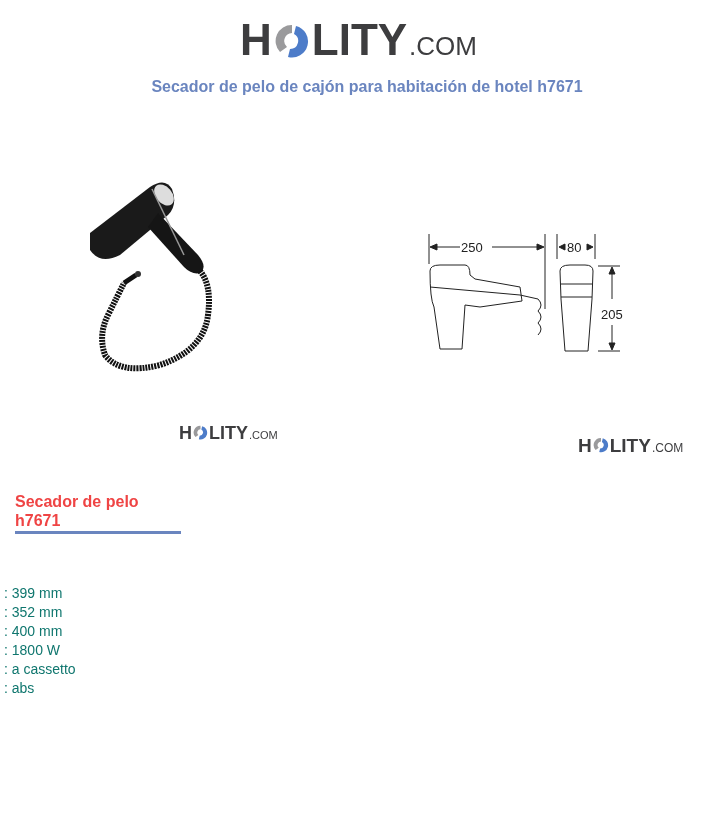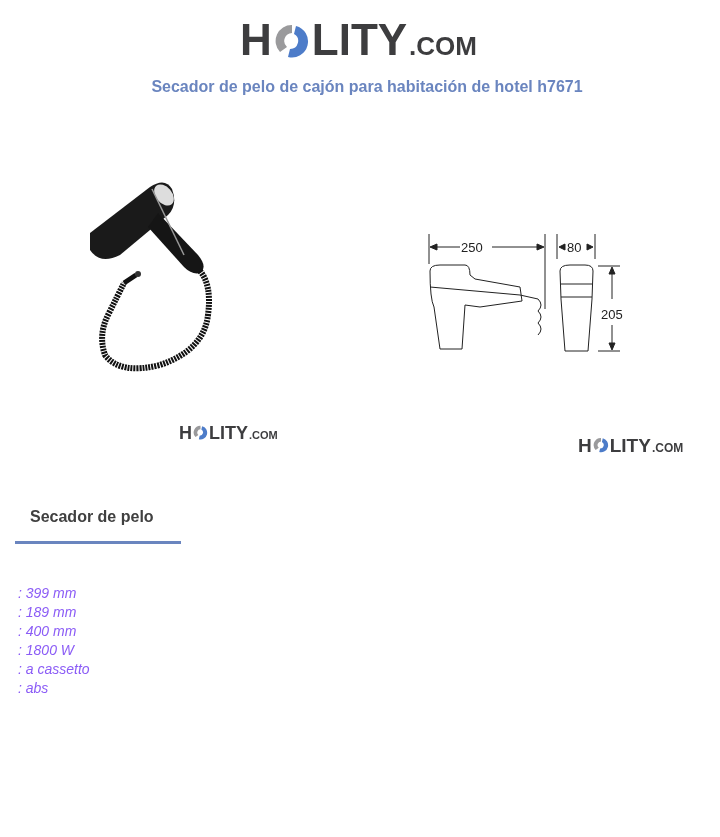--- a/index.html
+++ b/index.html
@@ -1,35 +1,35 @@
 <!DOCTYPE html>
 <html><head>
 <meta charset="utf-8">
 <style>
   html,body{margin:0;padding:0;background:#fff;}
   body{width:720px;height:837px;position:relative;overflow:hidden;font-family:"Liberation Sans",sans-serif;}
   .logo{position:absolute;display:flex;align-items:flex-end;font-family:"Liberation Sans",sans-serif;font-weight:bold;color:#3d3d3f;letter-spacing:0px;}
   .logo .o{display:inline-block;position:relative;border-radius:50%;}
-  .logo .com{font-weight:bold;}
+  .logo .com{font-weight:normal;}
   .logo-main{left:240px;top:16px;height:46px;font-size:44px;line-height:44px;}
   .logo-main .o{width:36px;height:36px;margin:0 2px 4px 2px;}
   .logo-main .com{font-size:26px;line-height:26px;margin-bottom:3px;margin-left:2px;}
   .logo-small1{left:179px;top:424px;font-size:18px;line-height:18px;}
   .logo-small1 .o{width:15px;height:15px;margin:0 1px 2px 1px;}
   .logo-small1 .com{font-size:11px;line-height:11px;margin-bottom:1px;margin-left:1px;}
   .logo-small2{left:578px;top:436px;font-size:19px;line-height:19px;}
   .logo-small2 .o{width:16px;height:16px;margin:0 1px 2px 1px;}
   .logo-small2 .com{font-size:12px;line-height:12px;margin-bottom:1px;margin-left:1px;}
   .title{position:absolute;left:0;width:734px;top:78px;text-align:center;color:#6a85bf;font-weight:bold;font-size:16px;}
   .product-photo{position:absolute;left:80px;top:175px;width:145px;height:205px;}
   .drawing{position:absolute;left:420px;top:229px;width:210px;height:130px;}
   .sidebox{position:absolute;left:15px;top:492px;width:166px;}
-  .sidebox h2{margin:15px;color:#404040;font-size:16px;line-height:19px;font-weight:bold;}
+  .sidebox h2{margin:0;color:#ef4444;font-size:16px;line-height:19px;font-weight:bold;}
   .sidebox .rule{height:3px;background:#6a85bf;margin-top:1px;}
-  .specs{position:absolute;left:18px;top:584px;font-size:14px;line-height:19px;color:#8b5cf6;font-style:italic;}
+  .specs{position:absolute;left:4px;top:584px;font-size:14px;line-height:19px;color:#0f766e;}
   .specs div{white-space:nowrap;}
 </style>
 </head>
 <body>
 
 <div class="logo logo-main">
   <span>H</span>
   <span class="o">
     <svg width="100%" height="100%" viewBox="0 0 36 36">
         <path d="M18 2 A16 16 0 0 0 6 29 L13 24 A8 8 0 0 1 18 10 Z" fill="#9a9a9c"></path>
@@ -107,24 +107,25 @@
         <path d="M22 3 A16 16 0 0 1 14 34 L16 26 A8 8 0 0 0 20 11 Z" fill="#4d7cc9"></path>
       </svg>
   </span>
   <span>LITY</span>
   <span class="com">.COM</span>
 </div>
 
 <div class="sidebox">
   <h2>
     <div>Secador de pelo</div>
+    <div>h7671</div>
   </h2>
   <div class="rule"></div>
 </div>
 
 <div class="specs">
   <div>: 399 mm</div>
-  <div>: 189 mm</div>
+  <div>: 352 mm</div>
   <div>: 400 mm</div>
   <div>: 1800 W</div>
   <div>: a cassetto</div>
   <div>: abs</div>
 </div>
 
 </body></html>

